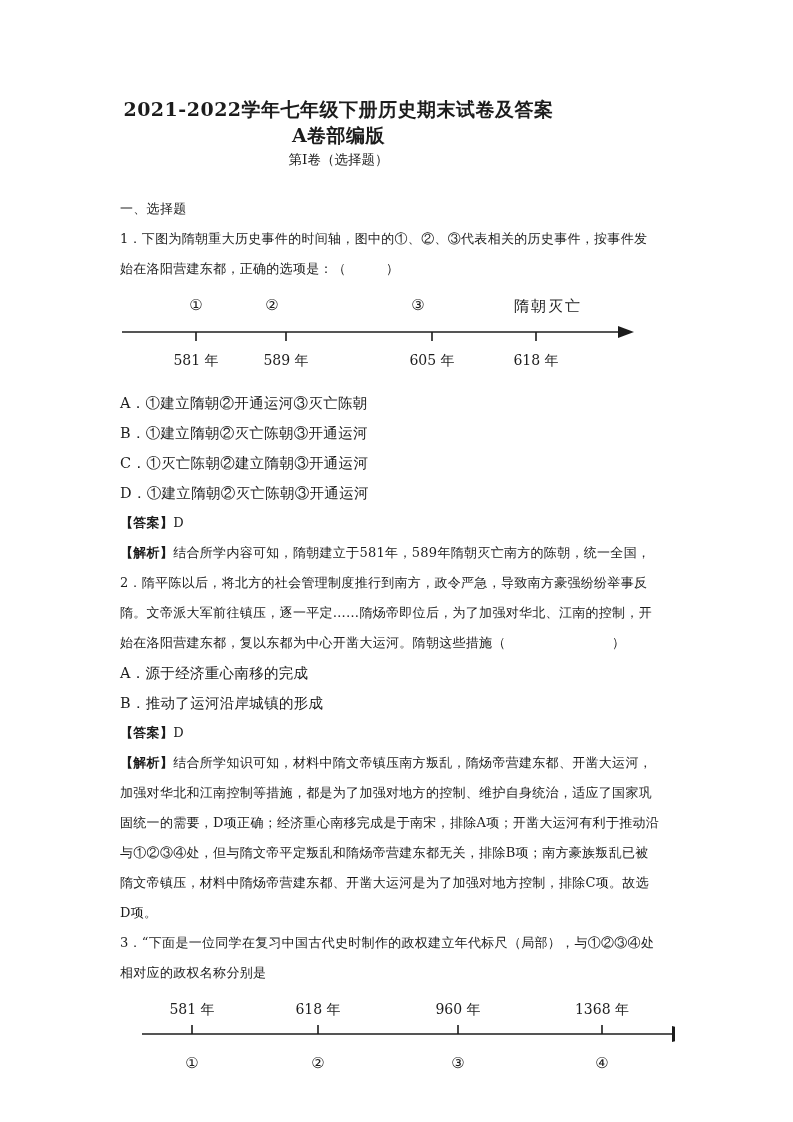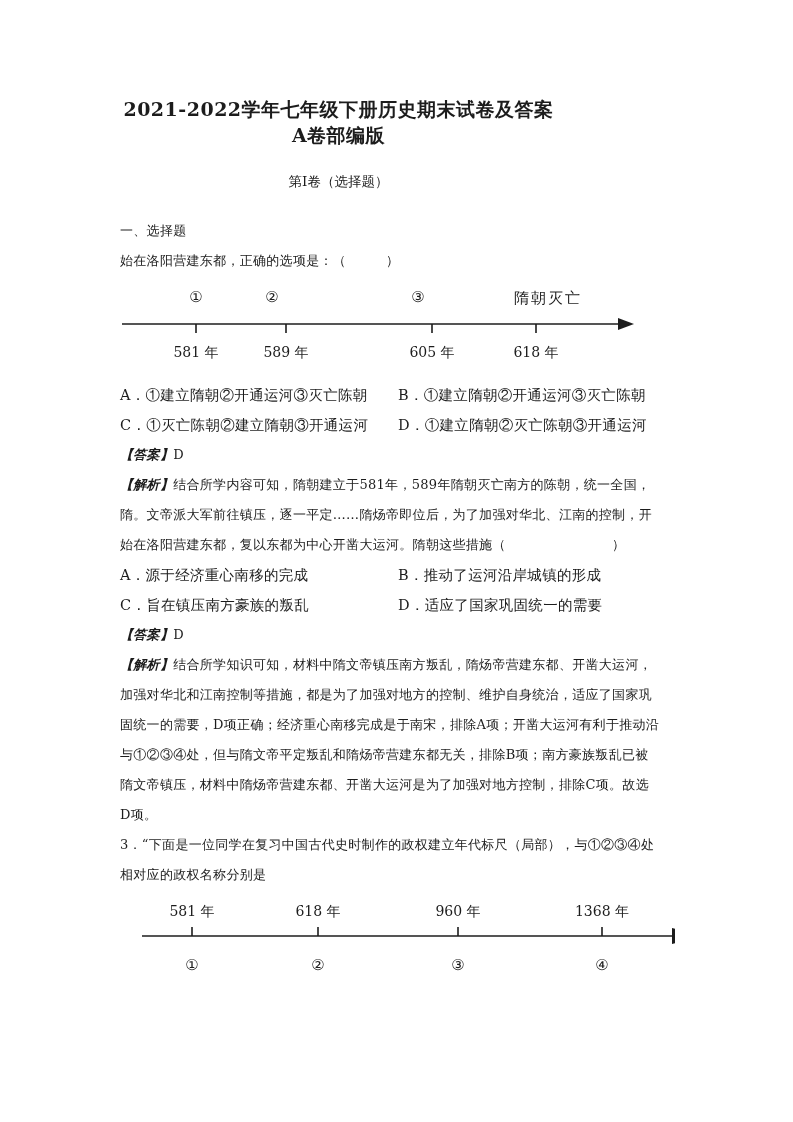--- a/index.html
+++ b/index.html
@@ -25,48 +25,48 @@
     font-weight: bold;
     text-align: center;
     margin: 0;
     letter-spacing: 0.5px;
     line-height: 26px;
   }
   .subtitle {
     font-size: 13.5px;
     font-weight: normal;
     text-align: center;
-    margin: 24px 0 0 0;
+    margin: 2px 0 0 0;
     line-height: 18px;
   }
   .section {
     margin-top: 26px;
   }
   .line {
     font-size: 13px;
     line-height: 30px;
     white-space: nowrap;
     letter-spacing: 0.3px;
   }
   .opts {
     display: flex;
+    flex-direction: column;
   }
   .opt {
     font-size: 14.5px;
     line-height: 30px;
     white-space: nowrap;
     letter-spacing: 0.3px;
   }
   .opt.first {
     width: 278px;
     flex: none;
   }
   .lbl {
     font-weight: bold;
-    font-style: italic;
   }
   .timeline-wrap {
     margin: 6px 0 6px 0;
   }
   .timeline-wrap.q3 {
     margin: 10px 0 0 20px;
   }
   svg text {
     font-family: "DejaVu Serif", "Liberation Serif", serif;
     fill: #1c1c1c;
@@ -81,20 +81,21 @@
 </head>
 <body>
 
 <div class="page">
 
   <h1 class="title">2021-2022学年七年级下册历史期末试卷及答案A卷部编版</h1>
   <h2 class="subtitle">第Ⅰ卷（选择题）</h2>
 
   <div class="line section">一、选择题</div>
 
+  <div class="line">1．下图为隋朝重大历史事件的时间轴，图中的①、②、③代表相关的历史事件，按事件发</div>
   <div class="line">始在洛阳营建东都，正确的选项是：（　　　）</div>
 
   <div class="timeline-wrap">
     <svg width="520" height="88" viewBox="0 0 520 88">
       <text class="tl-ev" x="76" y="20" text-anchor="middle">①</text>
       <text class="tl-ev" x="152" y="20" text-anchor="middle">②</text>
       <text class="tl-ev" x="298" y="20" text-anchor="middle">③</text>
       <text class="tl-hand" x="428" y="21" text-anchor="middle">隋朝灭亡</text>
 
       <line class="tl-stroke" x1="2" y1="42" x2="500" y2="42"></line>
@@ -107,44 +108,41 @@
 
       <text class="tl-yr" x="76" y="75" text-anchor="middle">581 年</text>
       <text class="tl-yr" x="166" y="75" text-anchor="middle">589 年</text>
       <text class="tl-yr" x="312" y="75" text-anchor="middle">605 年</text>
       <text class="tl-yr" x="416" y="75" text-anchor="middle">618 年</text>
     </svg>
   </div>
 
   <div class="opts">
     <div class="opt first">A．①建立隋朝②开通运河③灭亡陈朝</div>
-    <div class="opt">B．①建立隋朝②开通运河③灭亡陈朝</div>
+    <div class="opt">B．①建立隋朝②灭亡陈朝③开通运河</div>
   </div>
   <div class="opts">
     <div class="opt first">C．①灭亡陈朝②建立隋朝③开通运河</div>
     <div class="opt">D．①建立隋朝②灭亡陈朝③开通运河</div>
   </div>
 
   <div class="line">
     <span class="lbl">【答案】</span><span>D</span>
   </div>
   <div class="line">
     <span class="lbl">【解析】</span><span>结合所学内容可知，隋朝建立于581年，589年隋朝灭亡南方的陈朝，统一全国，</span>
   </div>
 
+  <div class="line">2．隋平陈以后，将北方的社会管理制度推行到南方，政令严急，导致南方豪强纷纷举事反</div>
   <div class="line">隋。文帝派大军前往镇压，逐一平定……隋炀帝即位后，为了加强对华北、江南的控制，开</div>
   <div class="line">始在洛阳营建东都，复以东都为中心开凿大运河。隋朝这些措施（　　　　　　　　）</div>
 
   <div class="opts">
     <div class="opt first">A．源于经济重心南移的完成</div>
     <div class="opt">B．推动了运河沿岸城镇的形成</div>
-  </div>
-  <div class="opts">
-    <div class="opt first">C．旨在镇压南方豪族的叛乱</div>
-    <div class="opt">D．适应了国家巩固统一的需要</div>
   </div>
 
   <div class="line">
     <span class="lbl">【答案】</span><span>D</span>
   </div>
   <div class="line">
     <span class="lbl">【解析】</span><span>结合所学知识可知，材料中隋文帝镇压南方叛乱，隋炀帝营建东都、开凿大运河，</span>
   </div>
   <div class="line">加强对华北和江南控制等措施，都是为了加强对地方的控制、维护自身统治，适应了国家巩</div>
   <div class="line">固统一的需要，D项正确；经济重心南移完成是于南宋，排除A项；开凿大运河有利于推动沿</div>

